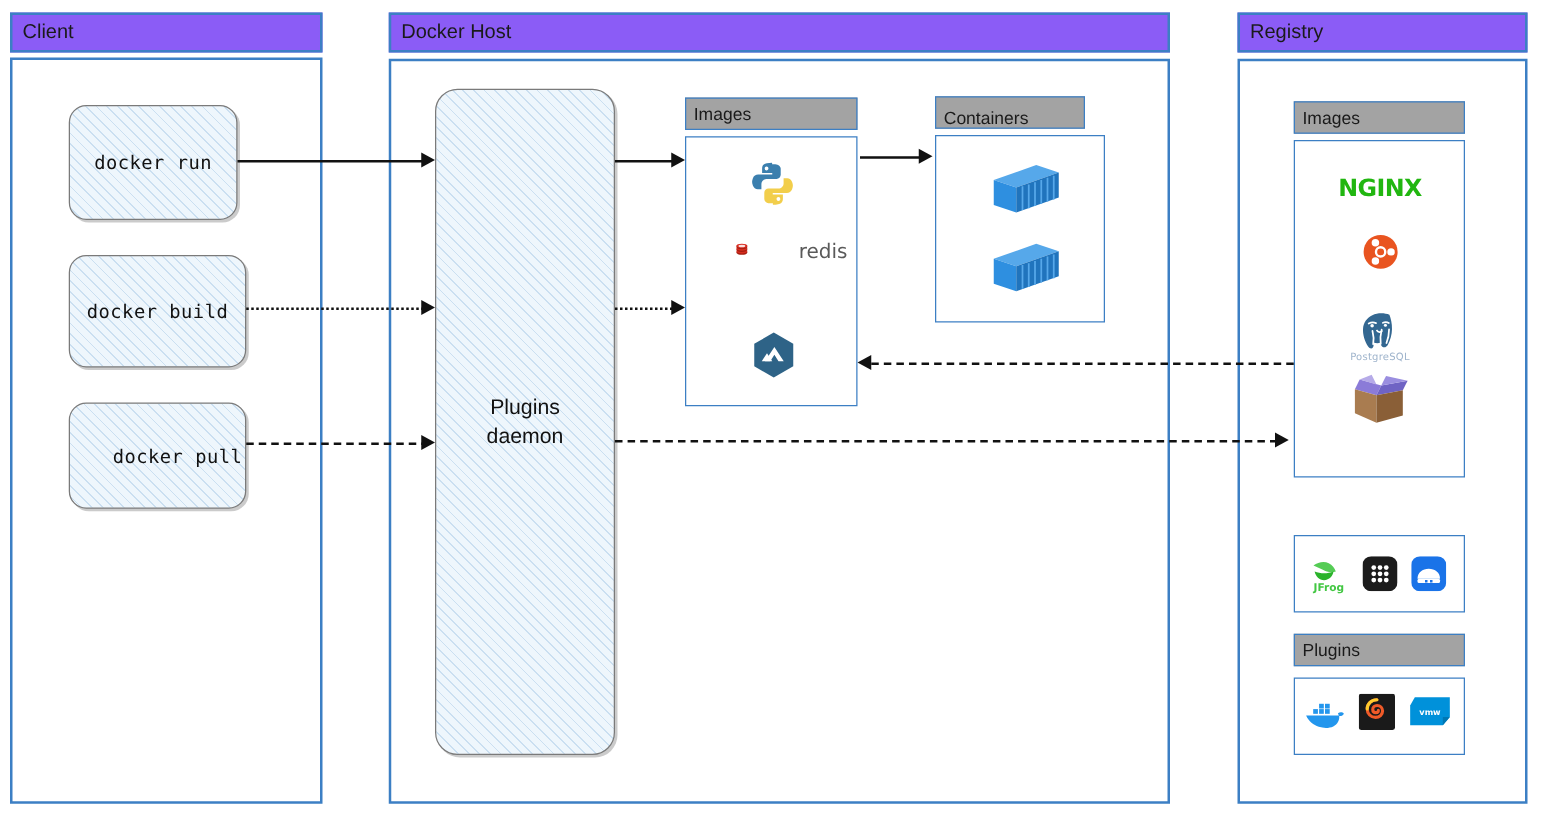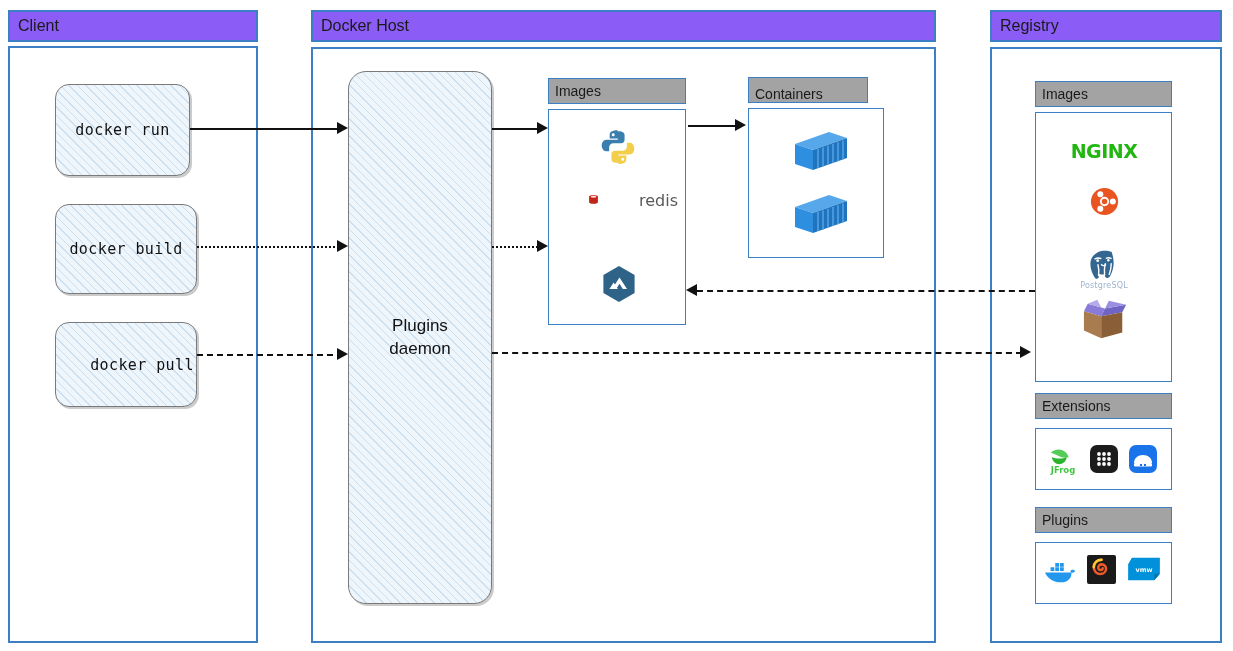--- a/index.html
+++ b/index.html
@@ -286,23 +286,20 @@
     <svg width="54" height="46" viewBox="0 0 56 48">
       <polygon points="6,16 10,8 28,13 24,21" fill="#8b7bd8"></polygon>
       <polygon points="24,21 28,13 50,9 46,17" fill="#6f63c4"></polygon>
       <polygon points="6,16 24,21 24,44 6,36" fill="#a97c50"></polygon>
       <polygon points="24,21 46,17 46,38 24,44" fill="#8a5f37"></polygon>
       <polygon points="10,8 24,12 20,4" fill="#b6abe8"></polygon>
       <polygon points="28,13 32,5 50,9" fill="#9a8ee0"></polygon>
     </svg>
   </div>
 
-  <div class="sub-header" style="left:1035px; top:393px; width:137px; height:26px;">
-    <span>Extensions</span>
-  </div>
   <div class="sub-body" style="left:1035px; top:428px; width:137px; height:62px;"></div>
 
   <div class="logo" style="left:1046px; top:443px; width:34px; height:34px; flex-direction:column;">
     <svg width="32" height="32" viewBox="0 0 34 34">
       <path d="M4 9c4-3 9-4 13-2 3 1.5 5 4 6 7-3.5 1-8 .5-11-1.5" fill="#43c743" opacity="0.9"></path>
       <path d="M5 14c5 2 11 2 16 0-.5 4-3.5 7-8 7.5-4-.3-7-3-8-7.5z" fill="#2bb32b"></path>
       <text x="17" y="31" font-size="9" font-weight="bold" fill="#43c743" text-anchor="middle" font-family="DejaVu Sans">JFrog</text>
     </svg>
   </div>
   <div class="logo" style="left:1090px; top:445px; width:28px; height:28px;">

